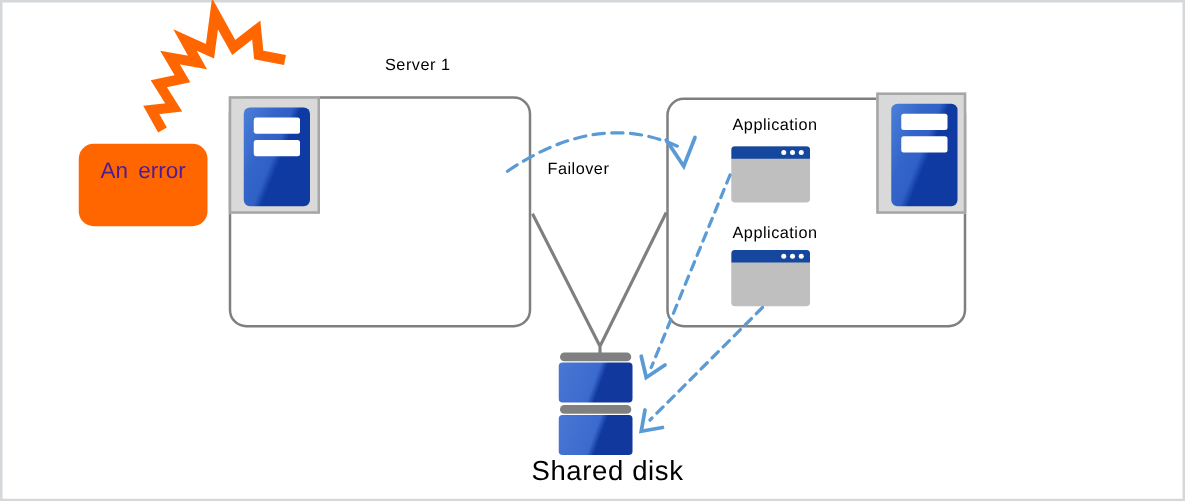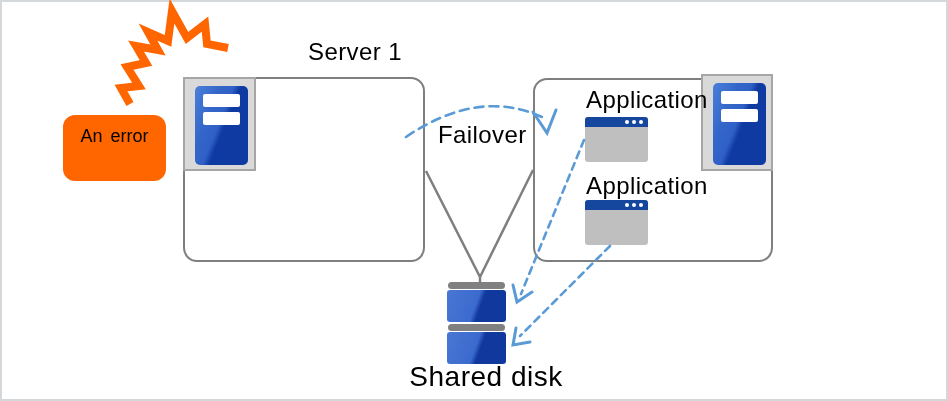--- a/index.html
+++ b/index.html
@@ -17,42 +17,42 @@
   .server-icon{position:absolute;box-sizing:border-box;background:#d9d9d9;border:2px solid #a6a6a6;z-index:3;}
   #server1-icon{left:183px;top:77px;width:73px;height:94px;}
   #server2-icon{left:701px;top:74px;width:72px;height:97px;}
   .tower{position:absolute;left:10px;top:7px;width:53px;height:79px;border-radius:5px;
     background:linear-gradient(112deg,#4b80d9 0%,#3466c9 30%,#3060c6 46%,#0e3aa2 54%,#0e3aa2 100%);}
   #server2-icon .tower{height:82px;}
   .tower .bar{position:absolute;left:8px;width:37px;height:13px;background:#fff;border-radius:2px;}
   .tower .bar.b1{top:8px;}
   .tower .bar.b2{top:26px;}
 
-  .lbl{position:absolute;font-size:24px;line-height:22px;letter-spacing:0.4px;white-space:nowrap;z-index:4;}
+  .lbl{position:absolute;font-size:13px;line-height:22px;letter-spacing:0.4px;white-space:nowrap;z-index:4;}
   #server1-label{left:308px;top:41px;}
   #server2-label{left:573px;top:44px;}
   #failover-label{left:438px;top:80px;margin-top:44px;}
   #app1-label{left:586px;top:89px;}
   #app2-label{left:586px;top:175px;}
-  #shared-disk-label{left:406px;top:366px;width:160px;text-align:center;font-size:28px;letter-spacing:0.5px;}
+  #shared-disk-label{left:406px;top:366px;width:160px;text-align:center;font-size:22px;letter-spacing:0.5px;}
 
   .app-window{position:absolute;width:63px;height:45px;background:#bfbfbf;border-radius:3px;overflow:hidden;z-index:3;}
   #app1-window{left:585px;top:117px;}
   #app2-window{left:585px;top:200px;}
   .app-titlebar{height:10px;background:#16479e;display:flex;justify-content:flex-end;align-items:center;gap:3px;padding-right:5px;}
   .app-titlebar .dot{width:4px;height:4px;border-radius:50%;background:#fff;}
 
   .disk-cap{position:absolute;left:448px;width:57px;height:7px;background:#808080;border-radius:3.5px;z-index:3;}
   .disk-body{position:absolute;left:447px;width:59px;height:32px;border-radius:3px;z-index:3;
     background:linear-gradient(110deg,#4a77d4 0%,#3b6ace 48%,#11389d 56%,#11389d 100%);}
   #disk-cap-1{top:282px;} #disk-body-1{top:290px;}
   #disk-cap-2{top:324px;} #disk-body-2{top:332px;}
 
   .error-callout{position:absolute;left:63px;top:115px;width:103px;height:66px;box-sizing:border-box;
-    background:#ff6600;border-radius:12px;color:#000000;font-size:18px;line-height:24px;
+    background:#ff6600;border-radius:12px;color:#4c1d95;font-size:18px;line-height:24px;
     text-align:center;padding-top:9px;word-spacing:3px;z-index:4;}
 </style>
 </head>
 <body>
 
 <div class="canvas">
 
   <div class="lbl" id="server1-label">Server 1</div>
   <div class="server-box" id="server1-box"></div>
   <div class="server-icon" id="server1-icon">

